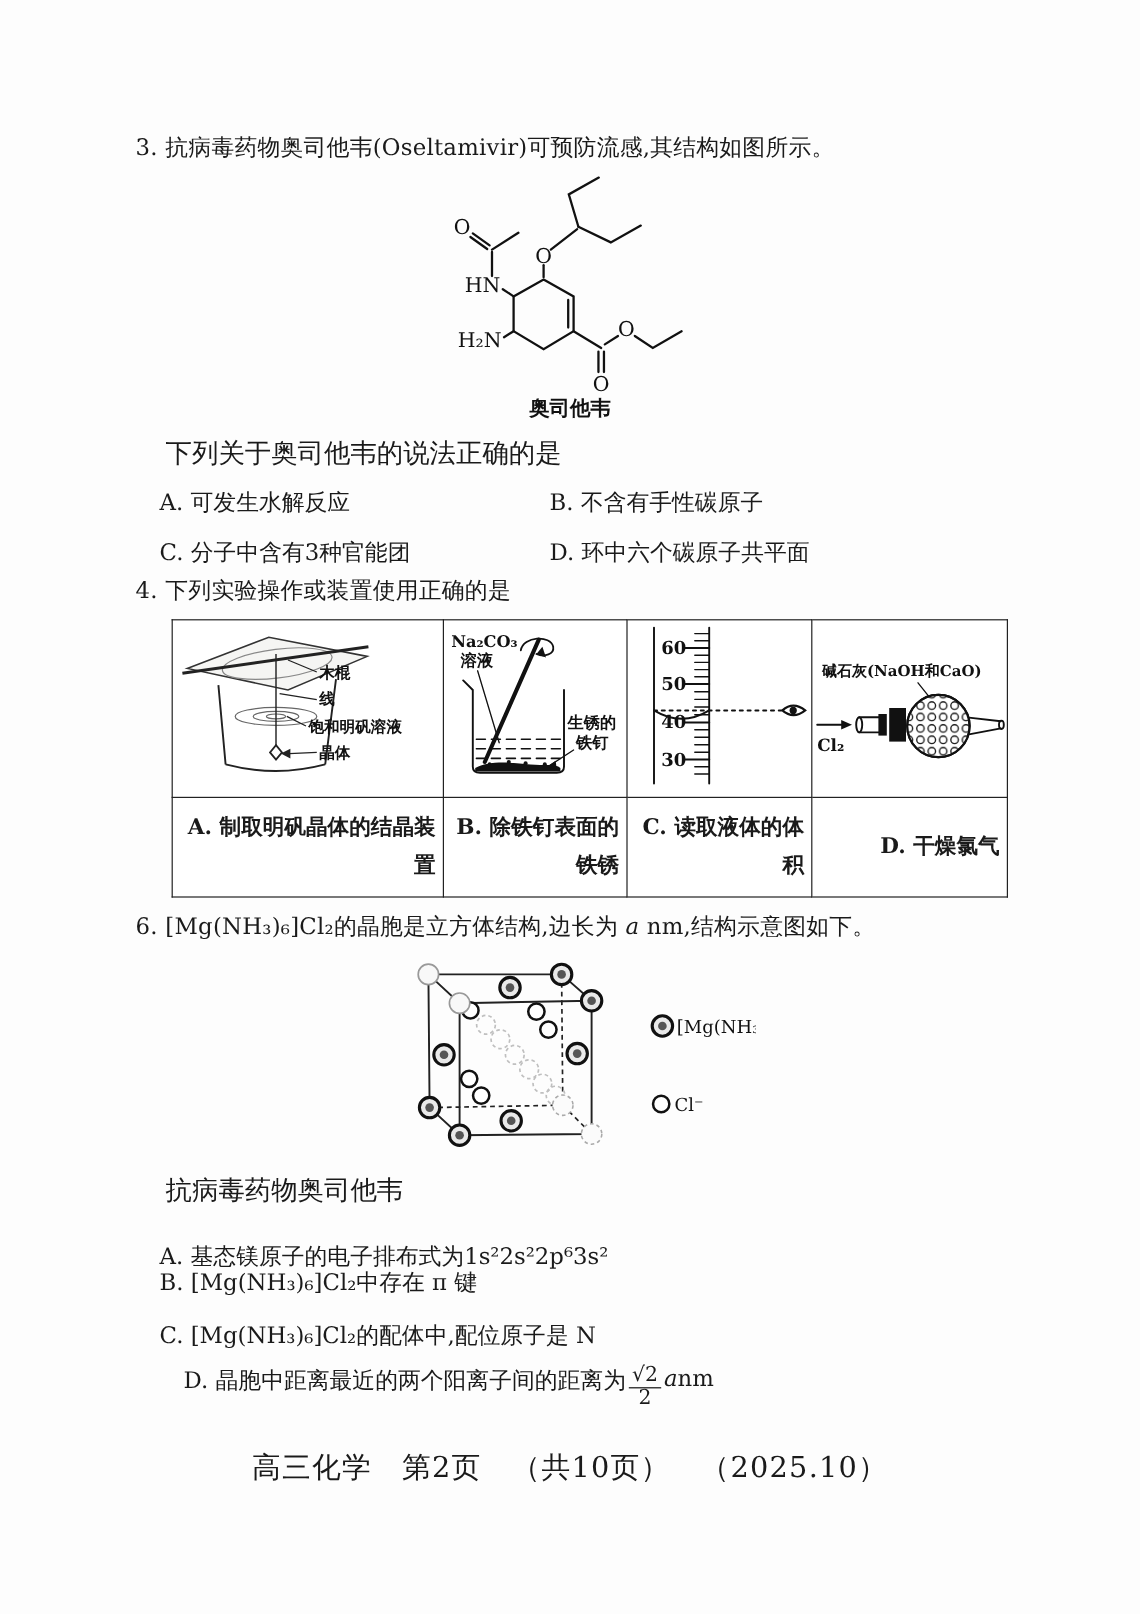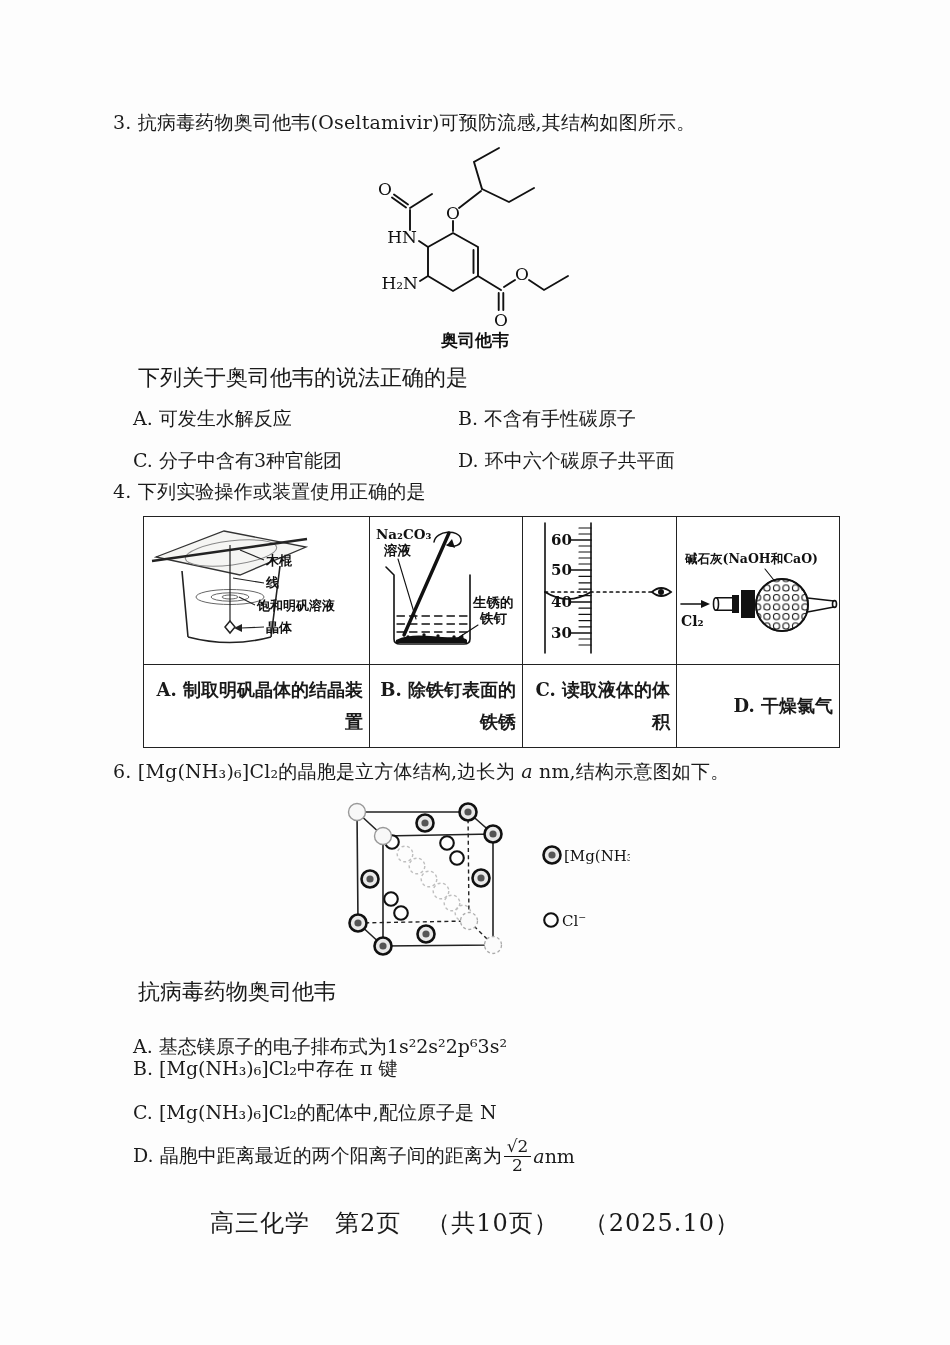--- a/index.html
+++ b/index.html
@@ -10,21 +10,21 @@
   .prompt{font-size:22px;white-space:nowrap;}
   .opt{font-size:19px;white-space:nowrap;}
   .ital{font-style:italic;}
   .qtable{border-collapse:collapse;position:absolute;left:143px;top:516px;background:#fff;}
   .qtable td{border:1.7px solid #222;padding:0;vertical-align:middle;text-align:right;font-weight:bold;}
   .qtable .dg{height:143px;}
   .qtable .cap{height:78px;font-size:18px;line-height:1.8;padding:2px 6px;}
   .frac{display:inline-block;text-align:center;vertical-align:-14px;margin:0 2px;line-height:1.05;}
   .frac .num{display:block;border-bottom:1.7px solid #111;padding:0 3px;font-size:17px;}
   .frac .den{display:block;font-size:17px;}
-  .optD{display:flex;align-items:center;font-size:19px;white-space:nowrap;}
+  .optD{display:flex;font-size:19px;white-space:nowrap;margin-left:20px;}
   .footer{position:absolute;top:1207px;left:0;width:100%;text-align:center;font-size:24px;letter-spacing:1px;}
   svg text{font-family:"DejaVu Serif","Liberation Serif",serif;fill:#111;}
 </style>
 </head>
 <body>
 
 <div class="page">
 
   <div class="abs stem" style="left:113px;top:110px;">3. 抗病毒药物奥司他韦(Oseltamivir)可预防流感,其结构如图所示。</div>
 

